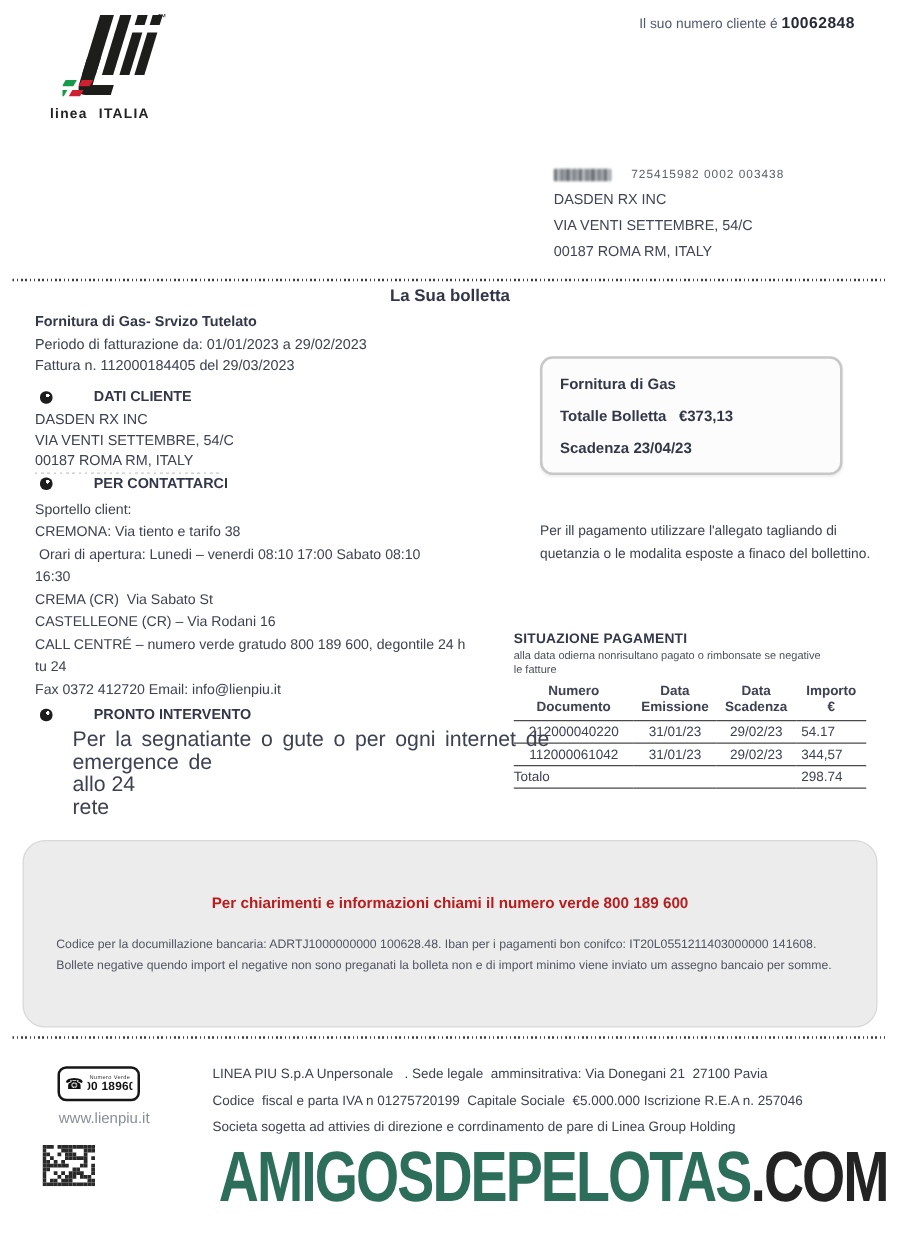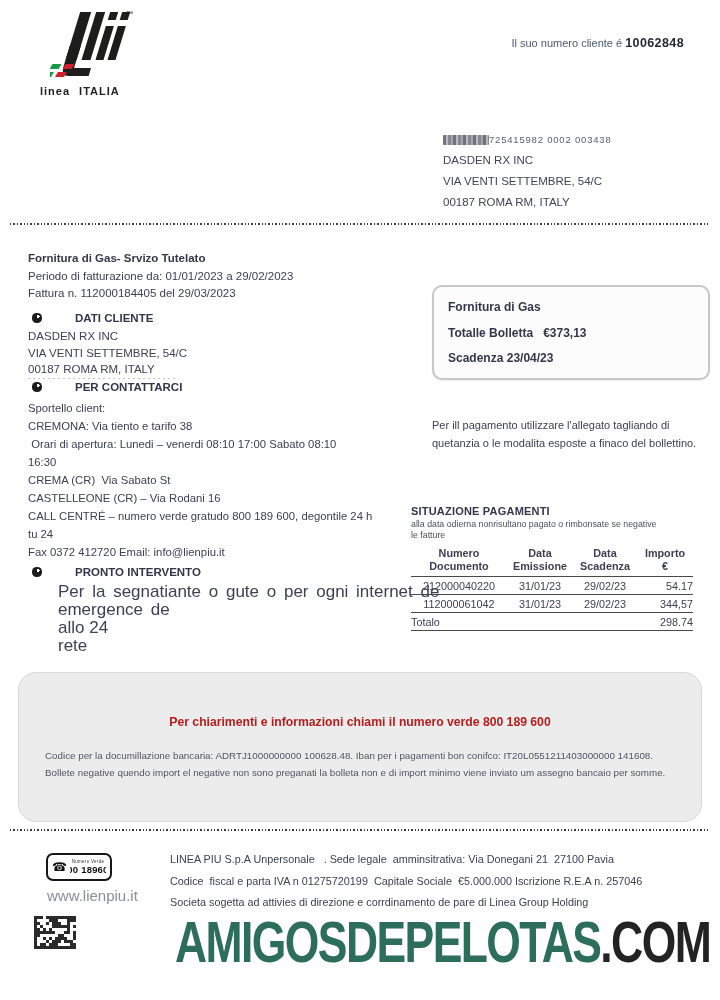--- a/index.html
+++ b/index.html
@@ -7,25 +7,25 @@
   .page {
     position:relative; width:720px; height:1000px; background:#ffffff;
     font-family:"Liberation Sans", sans-serif; color:#3d4152; overflow:hidden;
   }
   
   .logo-wrap { position:absolute; left:40px; top:6px; width:140px; }
   .logo-mark { display:block; margin-left:10px; }
   .logo-text { font-size:11px; font-weight:bold; color:#222; letter-spacing:1px; margin-top:1px; }
   .logo-text .sp { display:inline-block; width:9px; }
   
-  .client-line { position:absolute; top:36px; right:36px; font-size:11px; color:#4e5870; }
+  .client-line { position:absolute; top:11px; right:36px; font-size:11px; color:#4e5870; }
   .client-number { font-weight:bold; font-size:12.5px; color:#272a36; letter-spacing:0.4px; }
   
   .recipient { position:absolute; left:443px; top:132px; font-size:11.5px; line-height:21px; color:#414456; }
-  .recipient-code-row { display:flex; align-items:center; gap:0; height:15px; margin-bottom:3px; }
+  .recipient-code-row { display:flex; align-items:center; gap:16px; height:15px; margin-bottom:3px; }
   .smudge { width:46px; height:10px; border-radius:1px;
     background:repeating-linear-gradient(90deg,#6f7377 0 3px,#b9bcc0 3px 5px,#868a90 5px 8px,#a3a7ac 8px 10px);
     filter:blur(0.7px); }
   .recipient-code { font-size:9.5px; color:#5d606c; letter-spacing:0.8px; white-space:nowrap; }
   
   .dotted { position:absolute; left:10px; width:700px; height:2px;
     background-image:repeating-linear-gradient(90deg,#3c3c3c 0 1.3px,transparent 1.3px 3.4px); }
   .dotted-top { top:223px; }
   .dotted-bottom { top:829px; }
   .addr-rule { position:absolute; left:28px; top:378px; width:150px; height:1px;
@@ -42,50 +42,50 @@
   .ico { position:absolute; left:0; top:1px; width:10px; height:10px; border-radius:46%;
     background:radial-gradient(circle at 62% 34%, #ffffff 0 1.4px, #1c1c1c 1.5px); }
   .hdr-dati { top:312px; }
   .dc-lines { position:absolute; left:28px; top:328px; font-size:11.5px; line-height:16.5px; }
   .hdr-contatti { top:381px; }
   .pc-lines { position:absolute; left:28px; top:399px; font-size:11.3px; line-height:18px; width:408px; }
   .hdr-pronto { top:566px; }
   .pi-lines { position:absolute; left:28px; top:583px; font-size:17px; line-height:18px; width:408px;margin-left:30px; }
   .js { word-spacing:3px; }
   
-  .summary-box { position:absolute; left:432px; top:285px; width:278px; height:95px;
+  .summary-box { position:absolute; left:432px; top:285px; width:242px; height:95px;
     border:2px solid #c7c7c7; border-radius:10px; background:#fcfcfc;
     box-shadow:0 1px 2px rgba(0,0,0,0.07); padding:13px 14px; display:flex;
     flex-direction:column; justify-content:space-between; }
   .summary-box .row { font-weight:bold; font-size:12px; color:#33374a; }
   .summary-box .val { margin-left:10px; }
   .payment-note { position:absolute; left:432px; top:417px; width:284px; font-size:11px; line-height:17.5px; }
   .payments { position:absolute; left:411px; top:505px; width:282px; }
   .p-title { font-size:11px; font-weight:bold; color:#33374a; letter-spacing:0.2px; }
   .p-sub { font-size:8.8px; line-height:10.5px; color:#4c4f5c; margin-top:2px; width:252px; }
   .p-table { margin-top:6px; width:100%; border-collapse:collapse; font-size:10.8px; color:#3d4152; }
   .p-table th { font-weight:bold; text-align:center; line-height:13px; padding:1px 0 3px; }
   .p-table td { text-align:center; padding:2.5px 0; border-top:1.3px solid #4a4a4a; }
-  .p-table td.imp, .p-table th.imp { text-align:right; padding-left:4px; }
+  .p-table td.imp, .p-table th.imp { text-align:left; padding-left:4px; }
   .p-table td.tot-label { text-align:left; }
   .p-table tr.total td { border-bottom:1.3px solid #4a4a4a; }
   
   .info-box { position:absolute; left:18px; top:672px; width:684px; height:150px;
     background:#ececec; border:1px solid #d8d8d8; border-radius:18px; }
   .info-head { margin-top:42px; text-align:center; font-weight:bold; font-size:12.2px; color:#b91c1c; }
   .info-body { margin:19px 26px 0; font-size:9.8px; line-height:16.5px; color:#515461; }
   
   .footer-badge { position:absolute; left:46px; top:853px; width:66px; height:28px;
     border:2px solid #161616; border-radius:7px; background:#fff; display:flex;
     align-items:center; padding:1px 4px; gap:3px; }
   .badge-phone { font-family:"DejaVu Sans", sans-serif; font-size:12px; color:#111; line-height:1; }
   .badge-col { display:flex; flex-direction:column; align-items:center; overflow:hidden; }
   .badge-top { font-size:4.5px; color:#333; letter-spacing:0.3px; white-space:nowrap; }
   .badge-num { font-weight:bold; font-size:9.5px; color:#111; white-space:nowrap; letter-spacing:0.2px; }
-  .footer-site { position:absolute; left:47px; top:887px; font-size:15px; color:#8b8e99; }
+  .footer-site { position:absolute; left:47px; top:887px; font-size:12px; color:#8b8e99; }
   .footer-text { position:absolute; left:170px; top:849px; width:548px; font-size:10.8px;
     line-height:21.5px; color:#3d4152; }
   
   .barcode { position:absolute; left:34px; top:916px; }
   .watermark { position:absolute; top:911px; right:10px; font-weight:bold; font-size:57px;
     letter-spacing:-2px; transform:scaleX(0.78); transform-origin:100% 50%; white-space:nowrap; line-height:1.1; }
   .wm-main { color:#2d6e5b; }
   .wm-suffix { color:#232323; }
 </style>
 </head>
@@ -125,20 +125,21 @@
       <span class="smudge"></span>
       <span class="recipient-code">725415982 0002 003438</span>
     </div>
     <div>DASDEN RX INC</div>
     <div>VIA VENTI SETTEMBRE, 54/C</div>
     <div>00187 ROMA RM, ITALY</div>
   </div>
 
   <div class="dotted dotted-top"></div>
 
+  <div class="doc-title">La Sua bolletta</div>
 
   <div class="invoice-block">
     <div class="bold line">Fornitura di Gas- Srvizo Tutelato</div>
     <div class="line">Periodo di fatturazione da: 01/01/2023 a 29/02/2023</div>
     <div class="line">Fattura n. 112000184405 del 29/03/2023</div>
   </div>
 
   <div class="sec-hdr hdr-dati">
     <span class="ico"></span>
     <span class="ttl">DATI CLIENTE</span>

